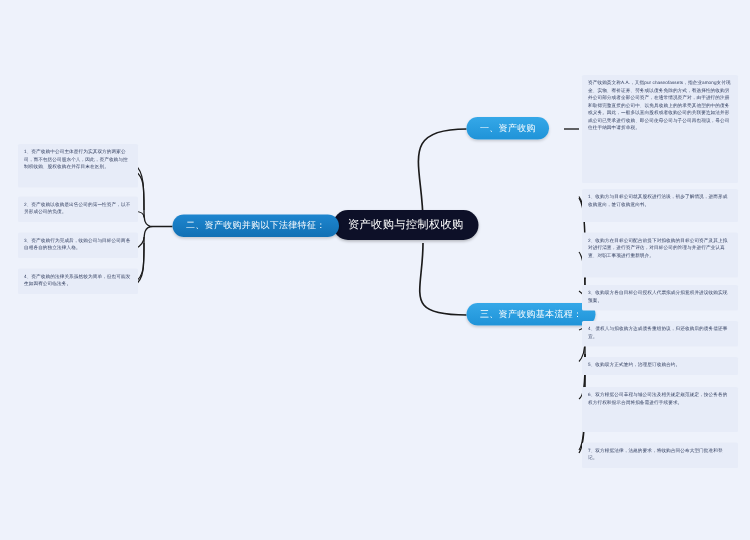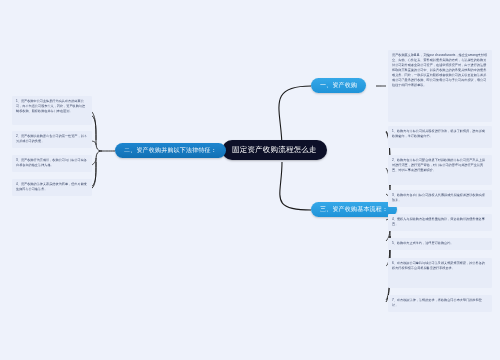--- a/index.html
+++ b/index.html
@@ -120,21 +120,21 @@
     <path d="M 390 186 C 390 150 390 136 386 131" fill="none" stroke="#1b1b1b" stroke-width="0.8"></path>
     <path d="M 390 195 C 390 180 389 172 386 168" fill="none" stroke="#1b1b1b" stroke-width="0.8"></path>
     <path d="M 390 203 C 390 198 389 196 386 194" fill="none" stroke="#1b1b1b" stroke-width="0.8"></path>
     <path d="M 390 216 C 390 218 389 219 386 220" fill="none" stroke="#1b1b1b" stroke-width="0.8"></path>
     <path d="M 390 226 C 390 234 389 238 386 241" fill="none" stroke="#1b1b1b" stroke-width="0.8"></path>
     <path d="M 390 236 C 390 258 389 264 386 266" fill="none" stroke="#1b1b1b" stroke-width="0.8"></path>
     <path d="M 390 236 C 390 288 389 296 386 300" fill="none" stroke="#1b1b1b" stroke-width="0.8"></path>
   </svg>
 
   <div class="node node-root">
-    <span>固定资产收购流程怎么走</span>
+    <span>资产收购与控制权收购</span>
   </div>
 
   <div class="node node-branch node-b1">
     <span>一、资产收购</span>
   </div>
 
   <div class="node node-branch node-b2">
     <span>二、资产收购并购以下法律特征：</span>
   </div>
 

